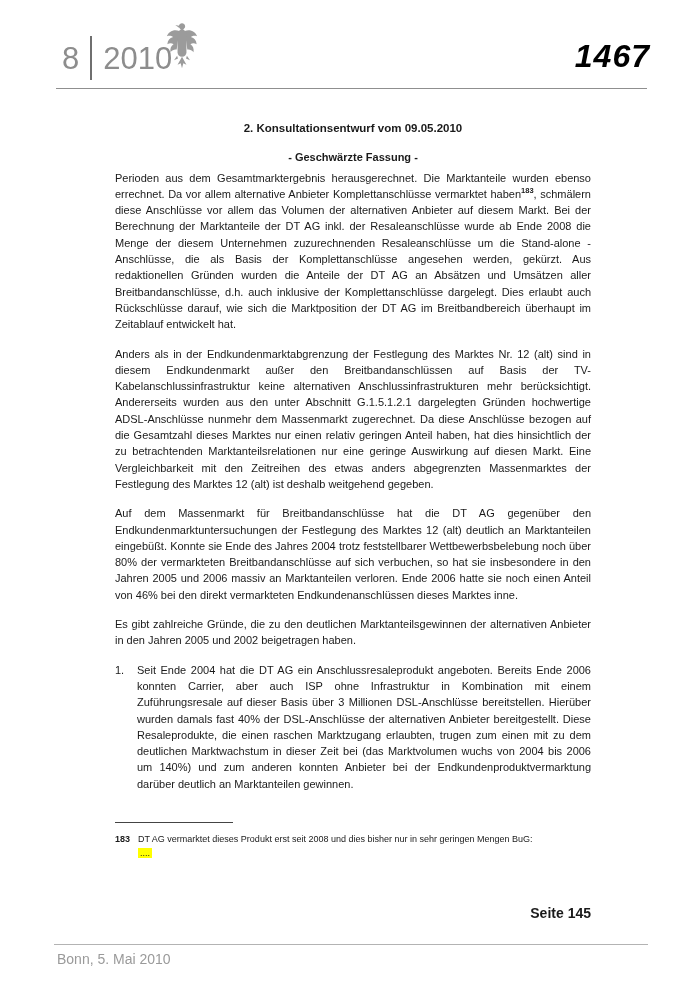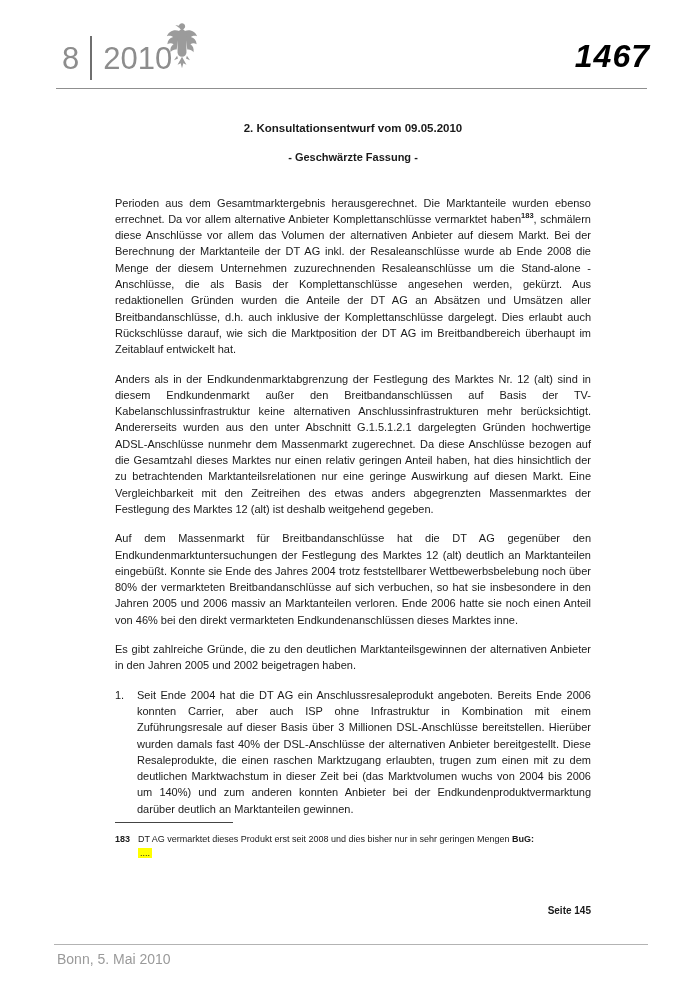--- a/index.html
+++ b/index.html
@@ -29,39 +29,39 @@
   }
   .header-rule { position: absolute; left: 56px; right: 53px; top: 88px; height: 1px; background: #8f8f8f; }
 
   
   .body-col {
     position: absolute; left: 115px; top: 120px; width: 476px;
     font-size: 11px; line-height: 16.3px; text-align: justify;
     hyphens: auto; -webkit-hyphens: auto;
   }
   .doc-title { font-size: 11.5px; font-weight: 700; text-align: center; margin: 0 0 13px 0; }
-  .doc-subtitle { font-size: 11px; font-weight: 700; text-align: center; margin: 0 0 29px 0; }
+  .doc-subtitle { font-size: 11px; font-weight: 700; text-align: center; margin: 0 0 4px 0; }
   .para { margin: 0 0 13px 0; }
   .fnref { font-weight: 700; font-size: 7.5px; vertical-align: super; line-height: 0; }
   .list-item { display: flex; margin-top: 1px; }
   .list-num { flex: 0 0 22px; }
   .list-text { flex: 1; text-align: justify; }
 
   
   .footnote-block { position: absolute; left: 115px; top: 822px; width: 476px; }
   .footnote-rule { width: 118px; height: 1px; background: #444; margin-bottom: 9px; }
   .footnote { display: flex; font-size: 9px; line-height: 14px; color: #1a1a1a; }
   .fn-num { flex: 0 0 23px; font-weight: 700; }
   .fn-body { flex: 1; text-align: justify; }
-  .fn-bold { font-weight: 700; }
+  .fn-bold { font-weight: 400; }
   .fn-highlight { background: #ffff00; padding: 0 2px; }
 
   .page-label {
     position: absolute; left: 115px; top: 905px; width: 476px;
-    text-align: right; font-weight: 700; font-size: 10px;
+    text-align: right; font-weight: 700; font-size: 14px;
   }
 
   
   .footer-rule { position: absolute; left: 54px; right: 52px; top: 944px; height: 1px; background: #b3b3b3; }
   .footer-text { position: absolute; left: 57px; top: 951px; font-size: 14px; color: #9a9a9a; }
 </style>
 </head>
 <body>
 
 <div class="page">

